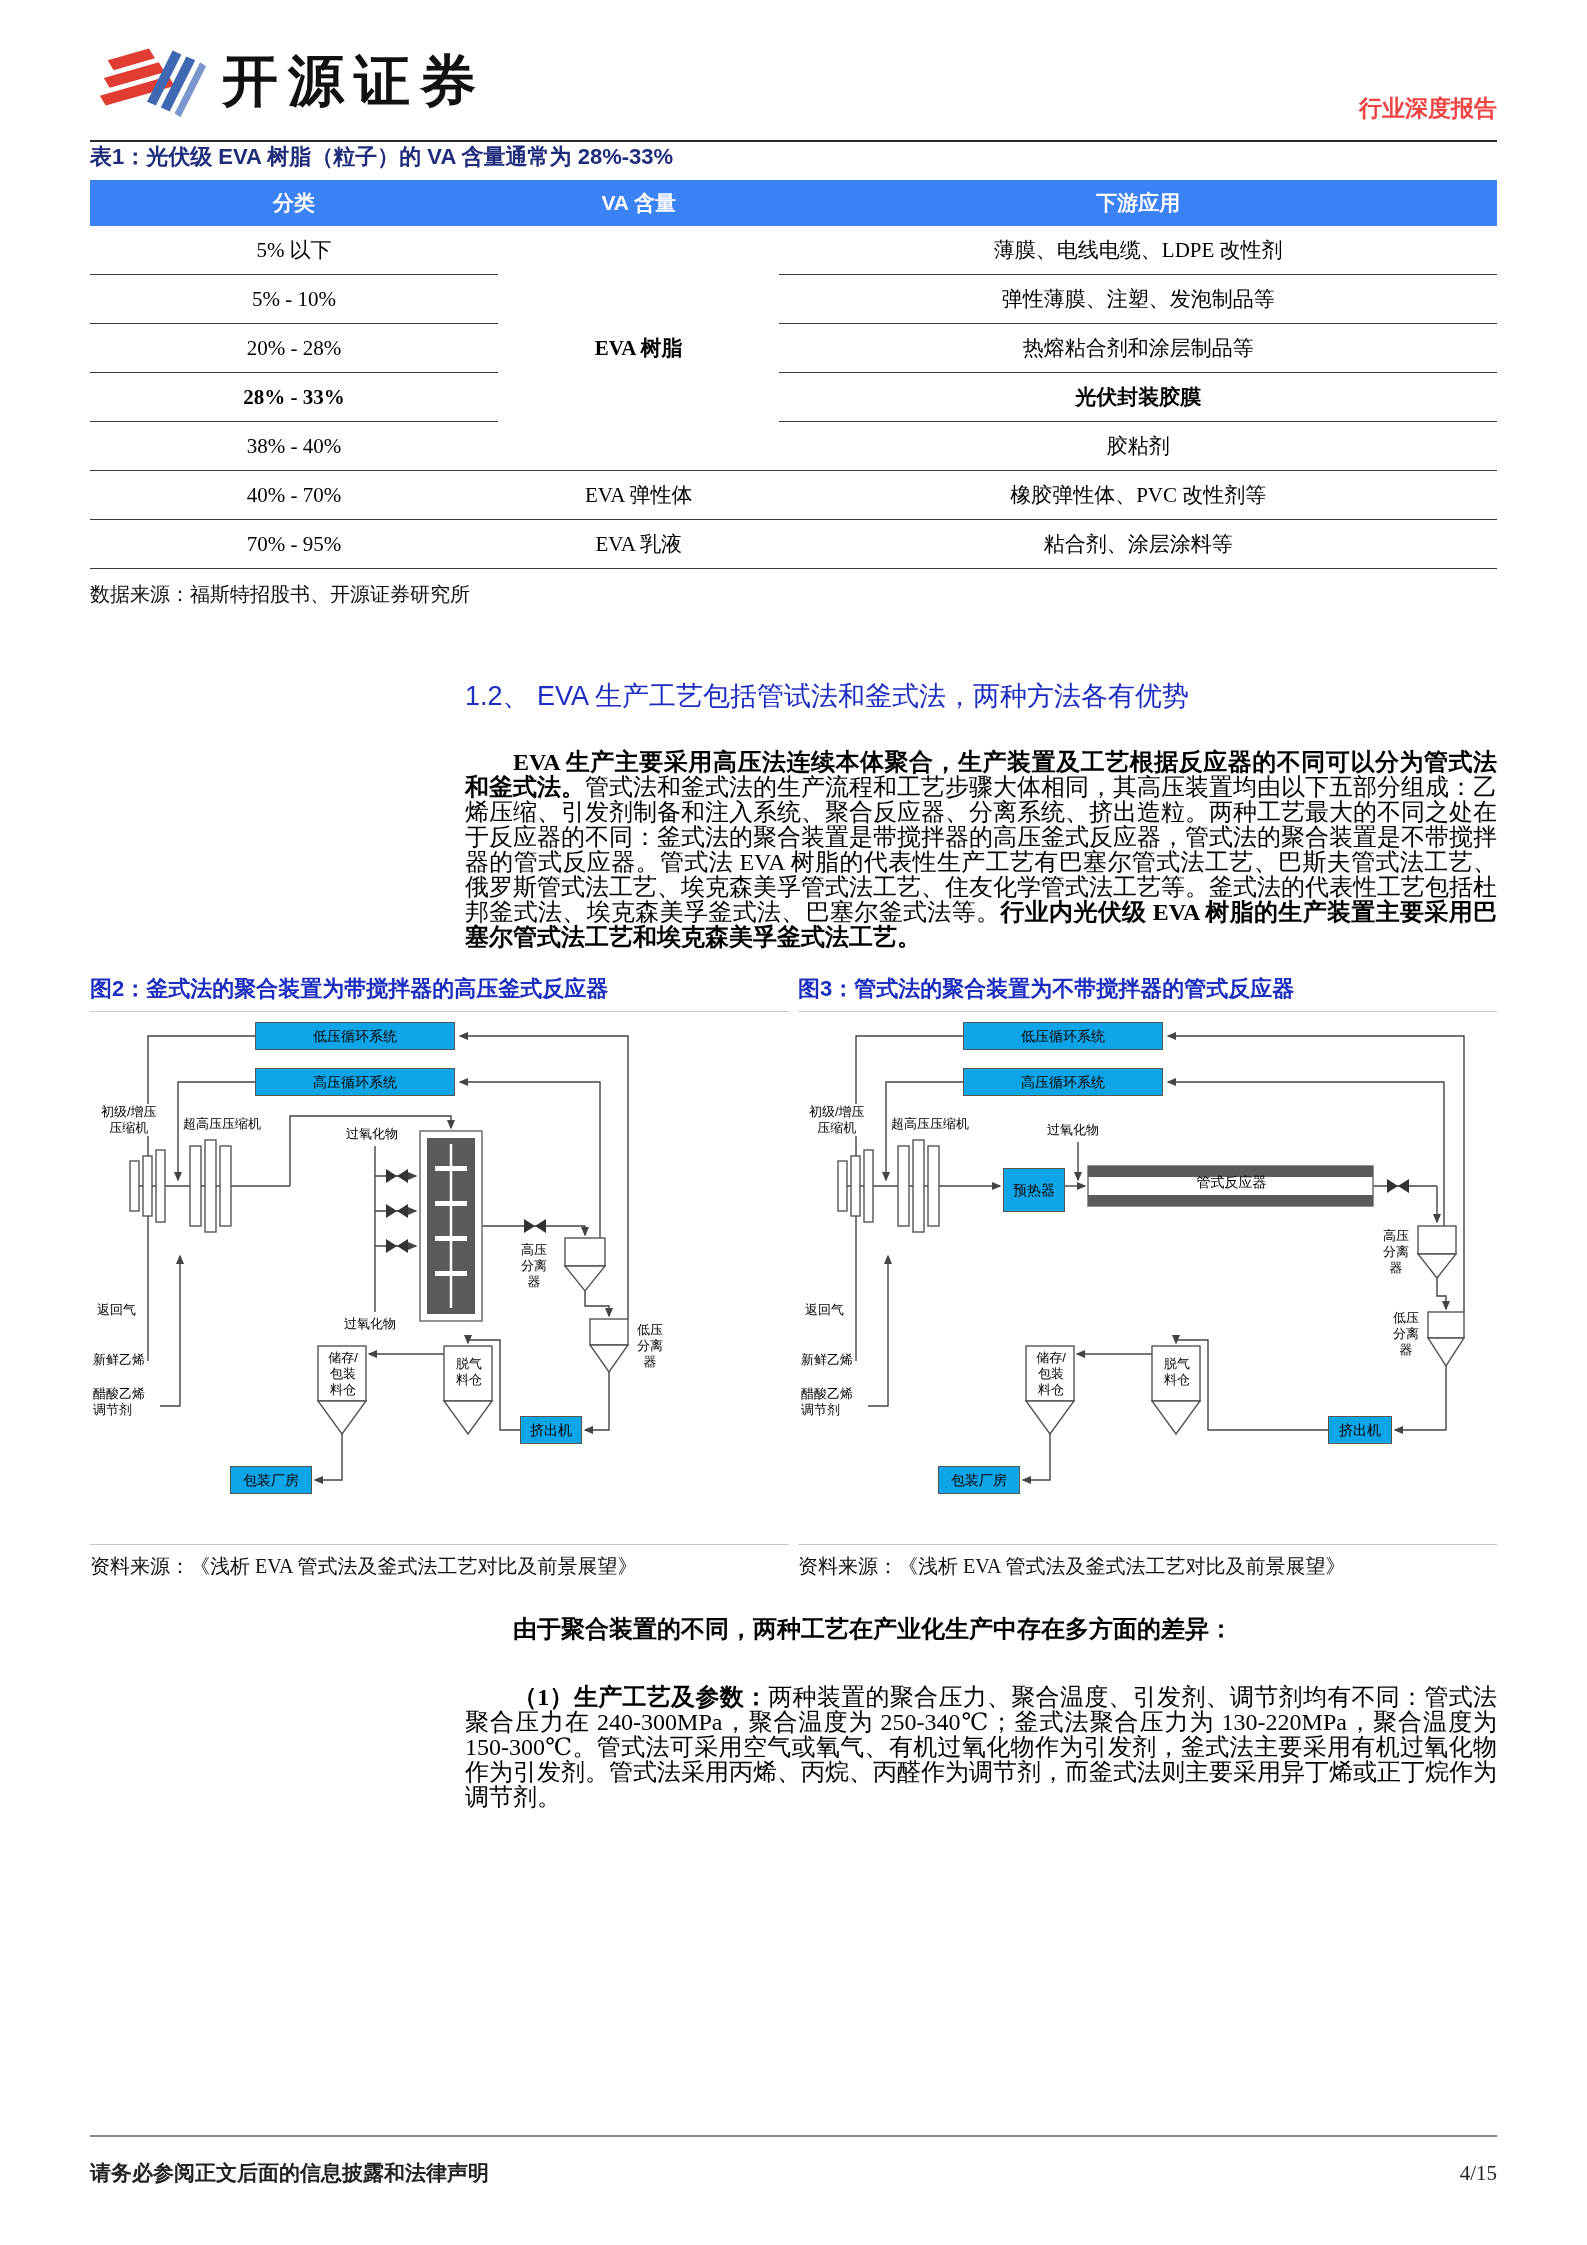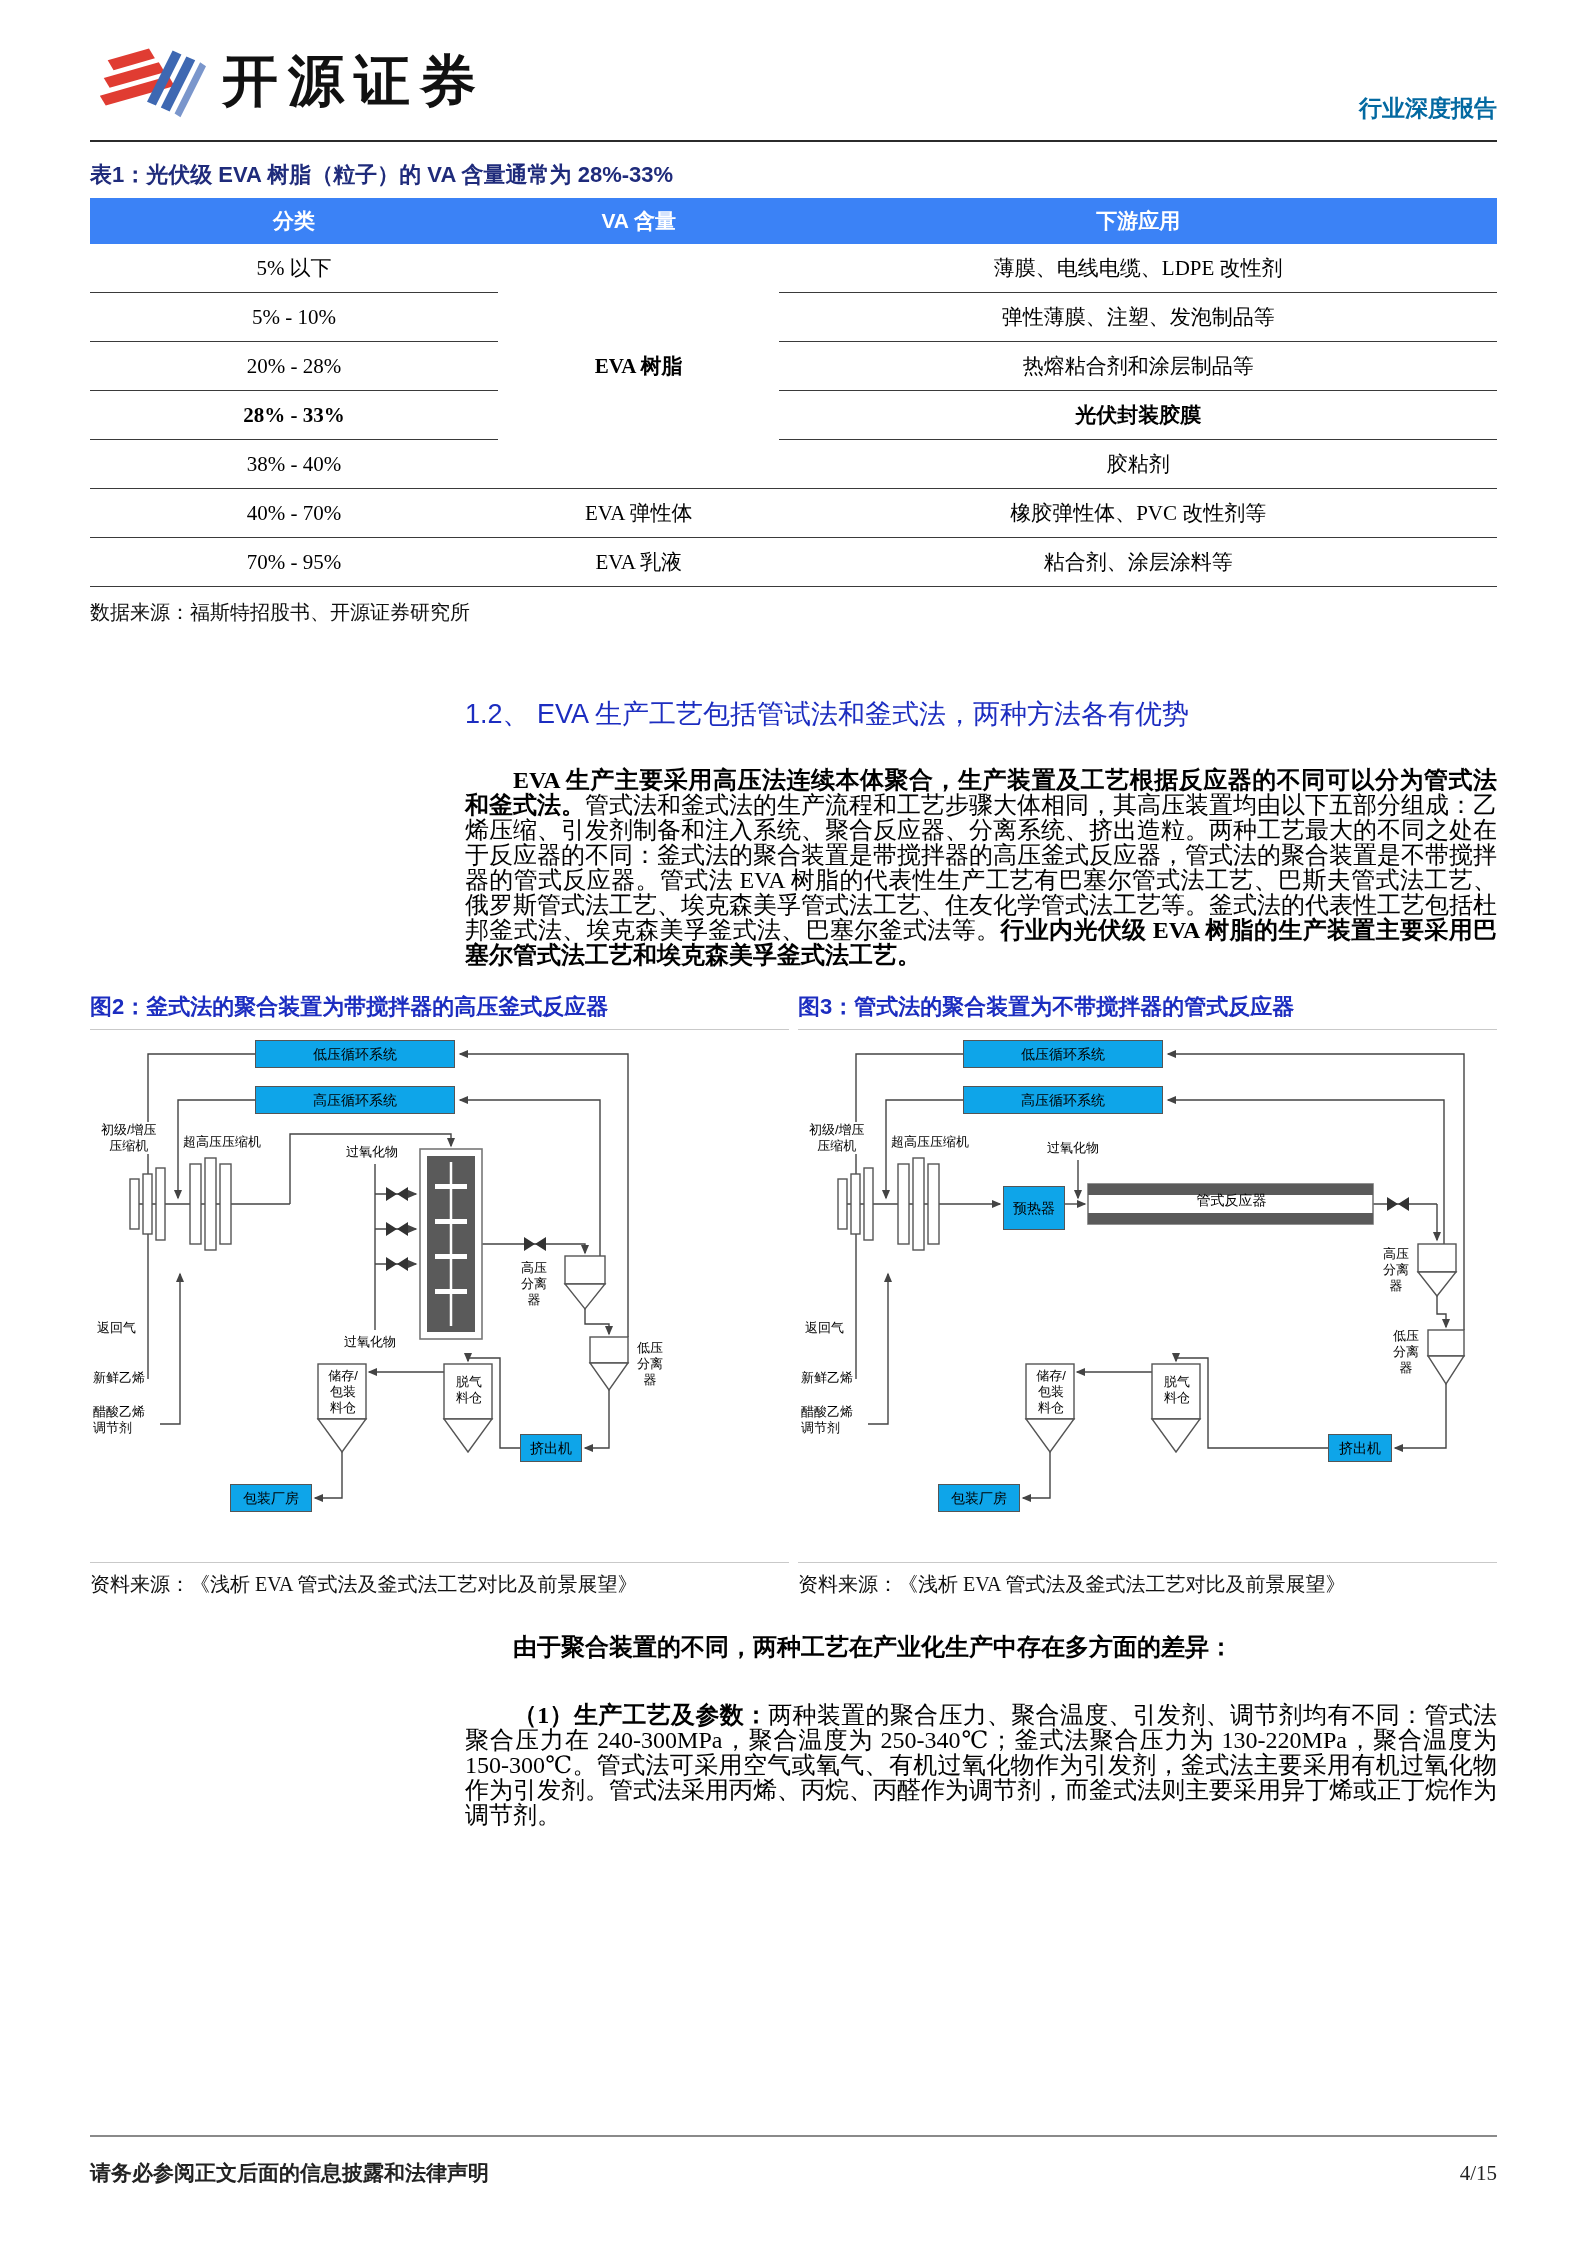--- a/index.html
+++ b/index.html
@@ -3,24 +3,24 @@
 <meta charset="utf-8">
 <style>
   html,body{margin:0;padding:0;background:#fff;}
   body{width:1587px;font-family:"Liberation Serif","DejaVu Serif",serif;color:#000;}
   .page{position:relative;width:1587px;height:2245px;box-sizing:border-box;padding:34px 90px 0 90px;background:#fff;overflow:hidden;}
 
   
   .hdr{display:flex;justify-content:space-between;align-items:flex-end;border-bottom:2px solid #2b2b2b;padding-bottom:10px;}
   .logo{display:flex;align-items:center;gap:14px;}
   .logo-text{font-family:"Liberation Sans","DejaVu Sans",sans-serif;font-weight:bold;font-size:56px;letter-spacing:10px;color:#111;}
-  .report-type{font-family:"Liberation Sans","DejaVu Sans",sans-serif;font-weight:bold;font-size:23px;color:#0369a1;padding-bottom:6px;margin-left:16px;}
-
-  
-  .tbl-title{margin-top:18px;font-family:"Liberation Sans","DejaVu Sans",sans-serif;font-weight:bold;font-size:22px;color:#1F2B7B;}
+  .report-type{font-family:"Liberation Sans","DejaVu Sans",sans-serif;font-weight:bold;font-size:23px;color:#ef4444;padding-bottom:6px;margin-left:16px;}
+
+  
+  .tbl-title{font-family:"Liberation Sans","DejaVu Sans",sans-serif;font-weight:bold;font-size:22px;color:#1F2B7B;}
   table.t1{width:100%;border-collapse:collapse;margin-top:8px;}
   table.t1 th{background:#3b82f6;color:#fff;font-family:"Liberation Sans","DejaVu Sans",sans-serif;font-size:21px;font-weight:bold;padding:9px 6px;}
   table.t1 td{font-size:21px;text-align:center;padding:10px 6px;border-bottom:1.5px solid #3a3a3a;}
   table.t1 td.boldrow{font-weight:bold;}
   .tbl-source{margin-top:12px;font-size:20px;color:#111;}
 
   
   .body-col{margin-left:375px;}
   .sec-heading{margin-top:70px;font-family:"Liberation Sans","DejaVu Sans",sans-serif;font-weight:normal;font-size:27px;color:#1C2DC0;}
   .para{margin-top:36px;font-size:24px;line-height:25px;text-align:justify;text-indent:2em;}

